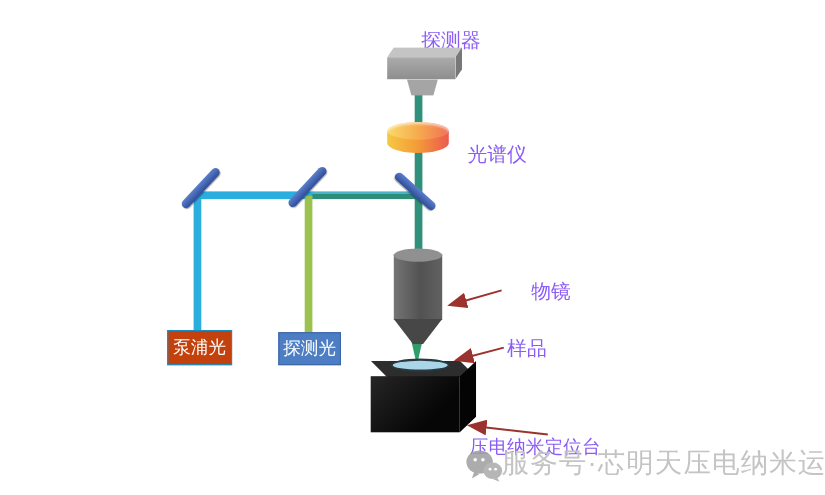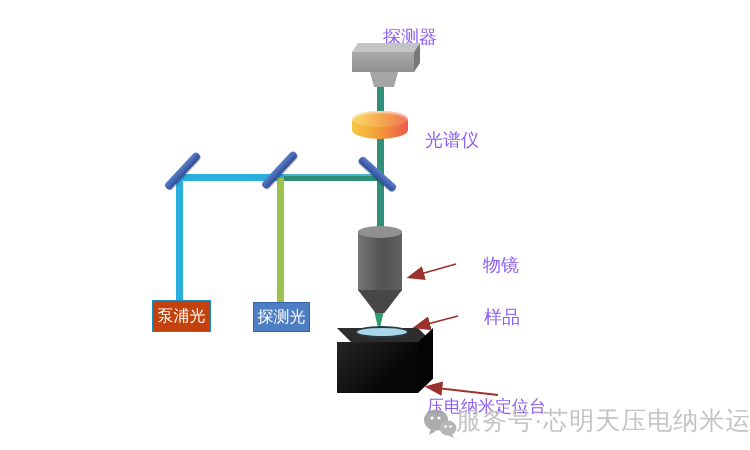--- a/index.html
+++ b/index.html
@@ -108,21 +108,21 @@
   <div class="obj-top abs"></div>
   <div class="obj-cone abs"></div>
   <div class="label" style="left:483px;top:253px;">物镜</div>
 
   <div class="stage-top abs"></div>
   <div class="stage-front abs"></div>
   <div class="stage-right abs"></div>
   <div class="label" style="left:427px;top:395px;font-size:17px;">压电纳米定位台</div>
 
   <div class="sample-disc abs"></div>
-  <div class="label" style="left:484px;top:305px;">样品</div>
+  <div class="label" style="left:461px;top:305px;">样品</div>
 
   <div class="srcbox pump-box">
     <span>泵浦光</span>
   </div>
   <div class="srcbox probe-box">
     <span>探测光</span>
   </div>
 
   <svg id="arrow-layer" viewBox="0 0 750 450" xmlns="http://www.w3.org/2000/svg">
     <defs>

